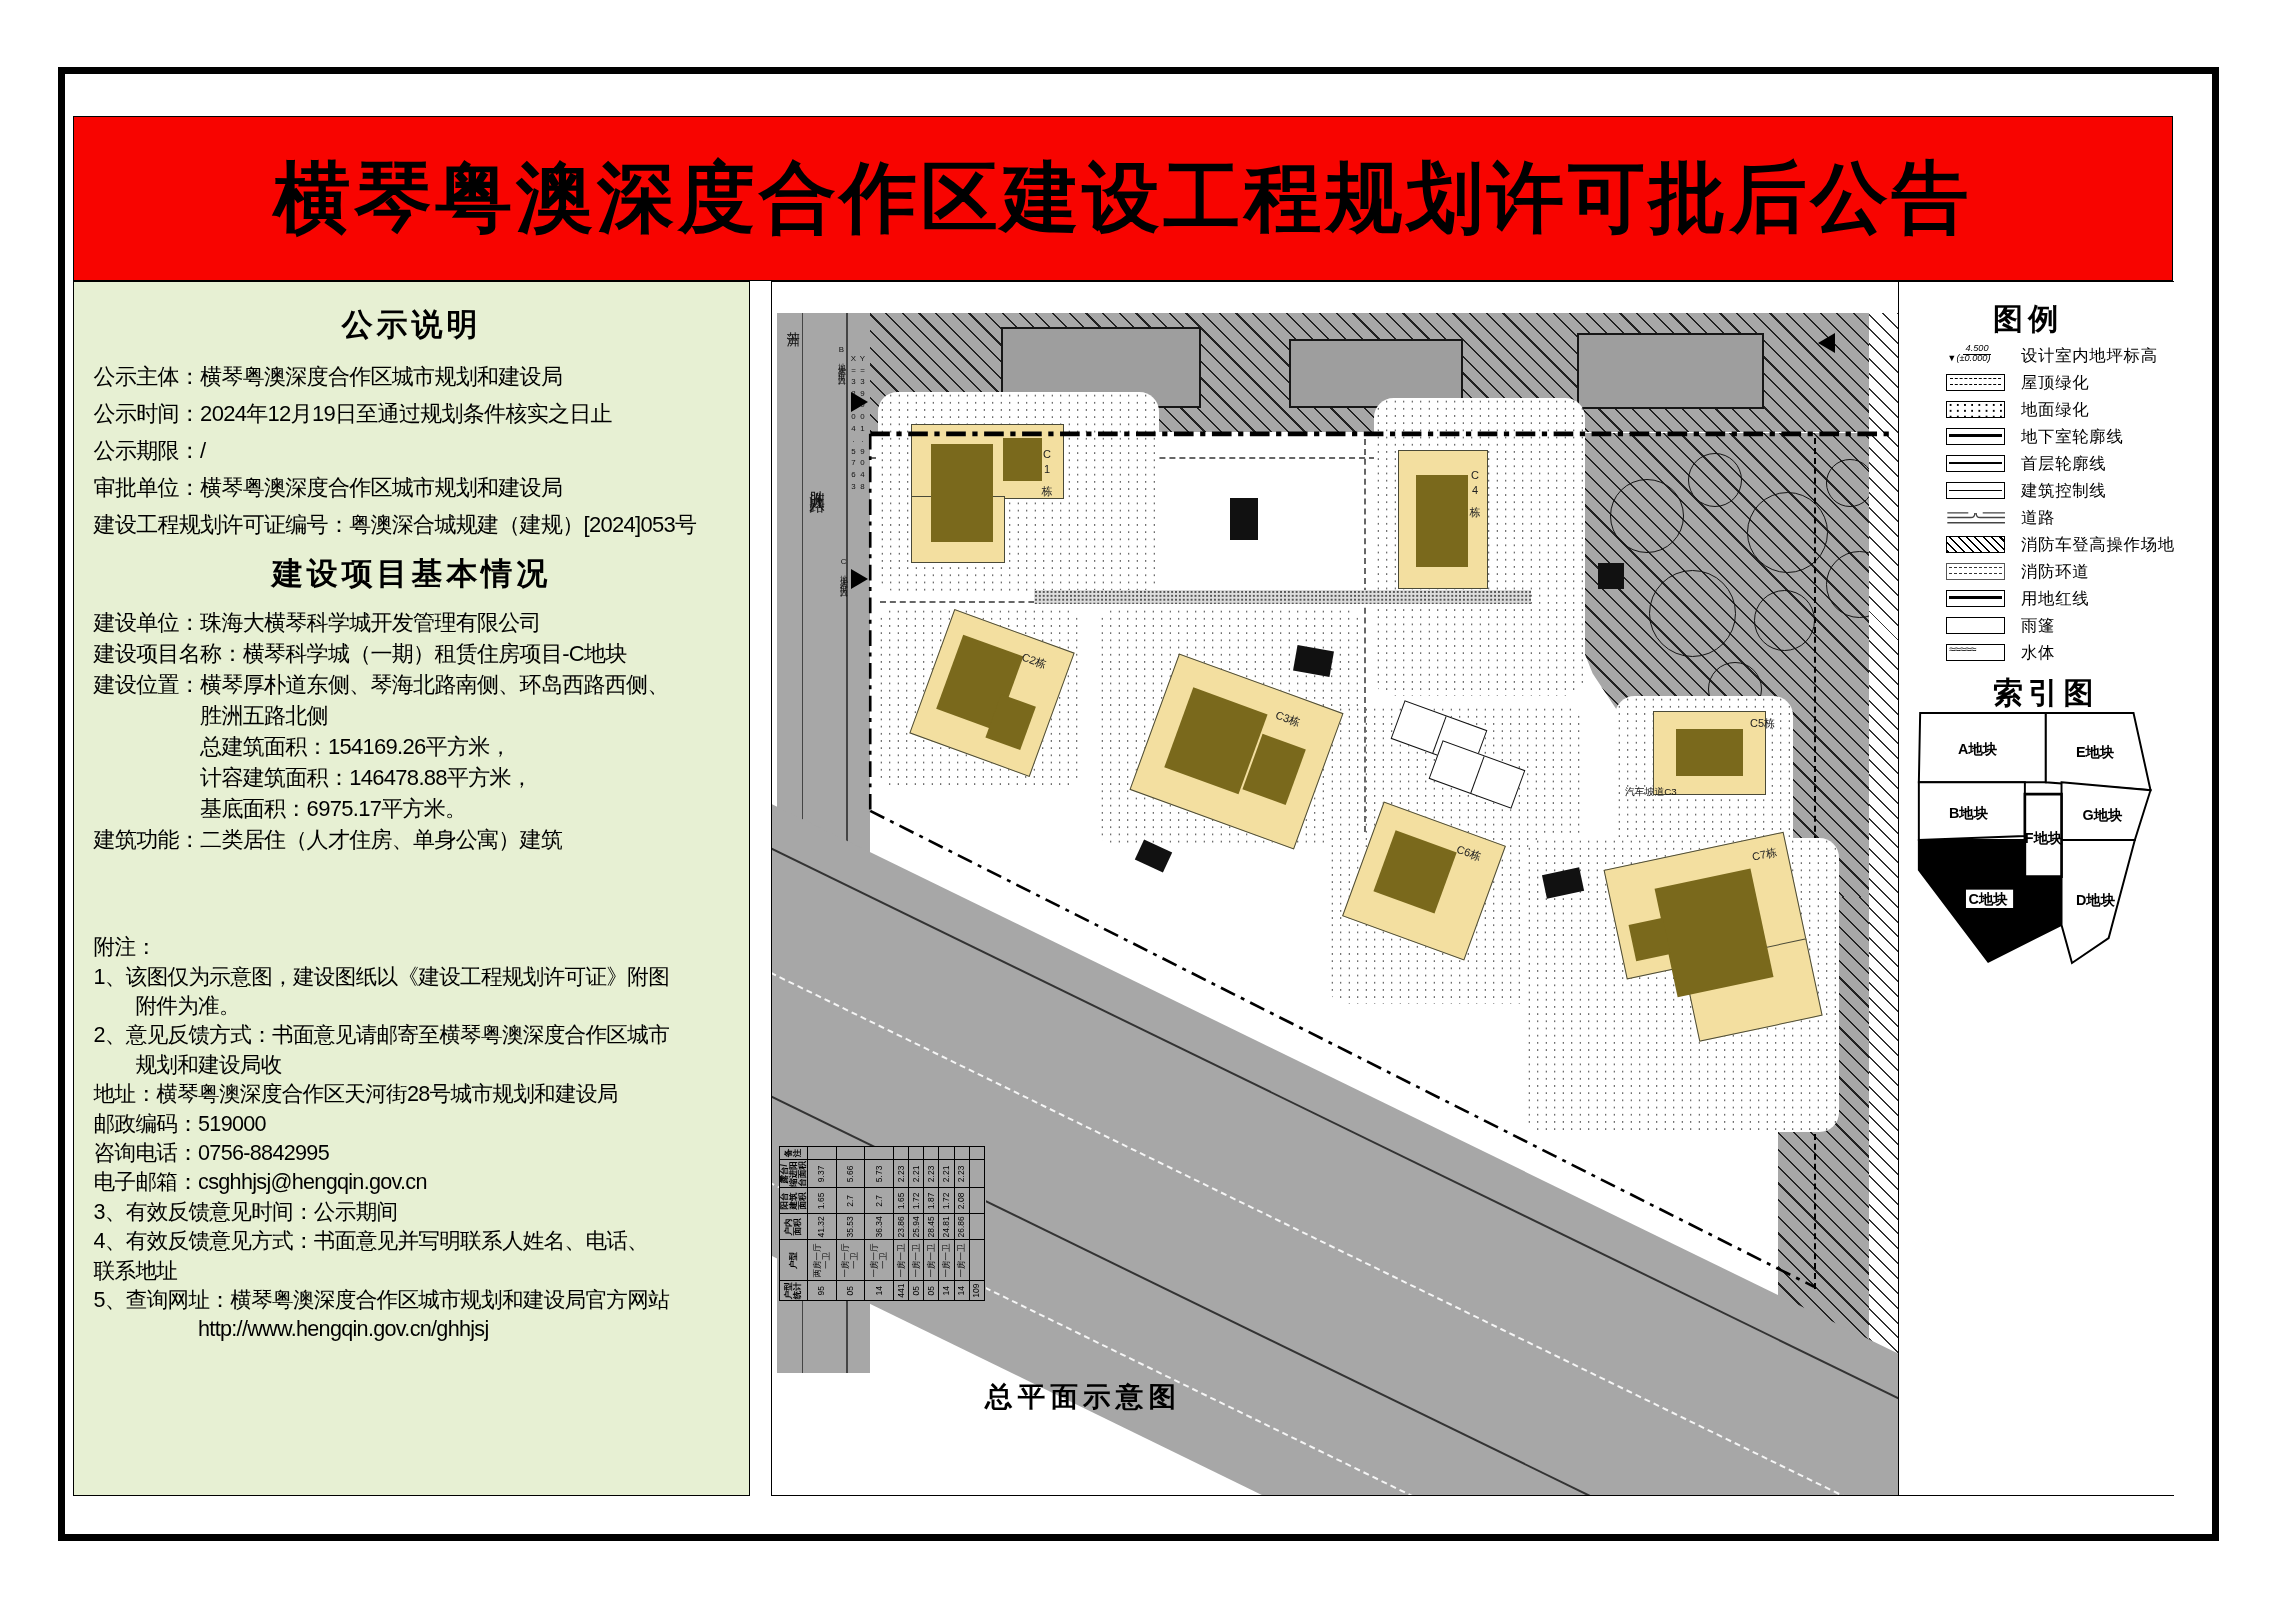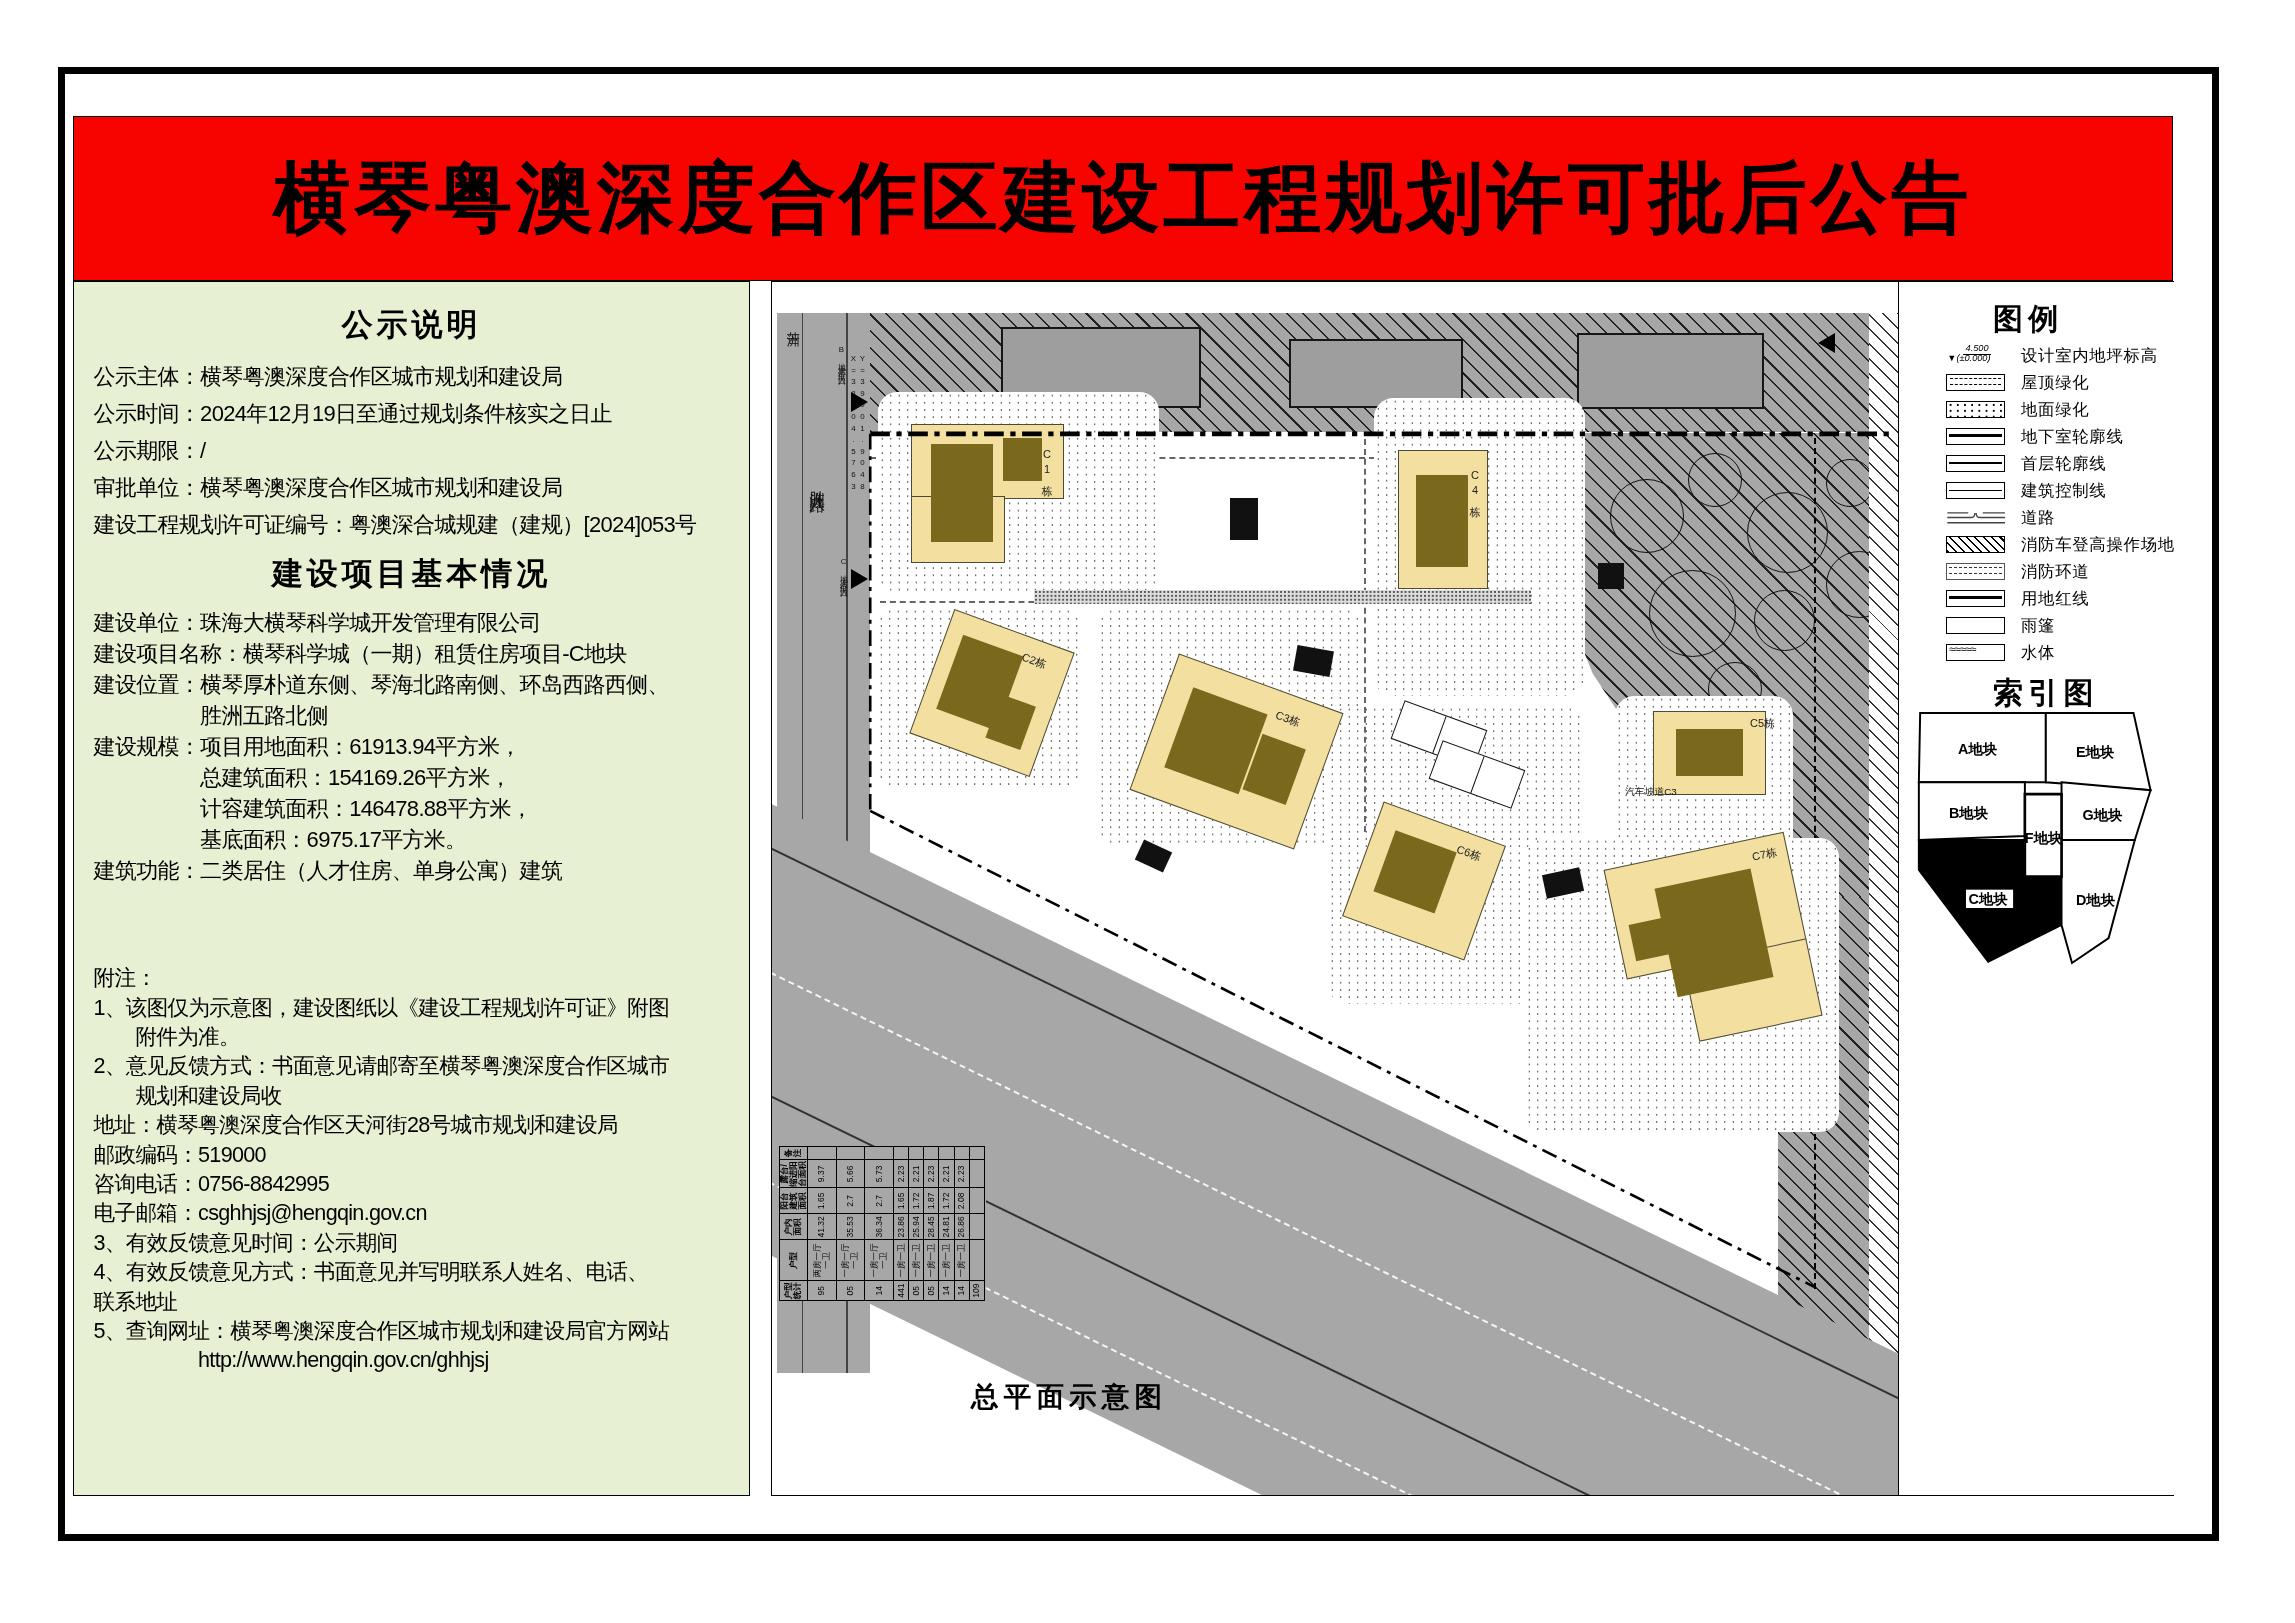--- a/index.html
+++ b/index.html
@@ -116,21 +116,20 @@
           <div class="ln ln-lg">审批单位：横琴粤澳深度合作区城市规划和建设局</div>
           <div class="ln ln-lg">建设工程规划许可证编号：粤澳深合城规建（建规）[2024]053号</div>
         </div>
       <div class="sec-title sec-title2">建设项目基本情况</div>
       <div>
 
       <div class="ln ln-md">建设单位：珠海大横琴科学城开发管理有限公司</div>
           <div class="ln ln-md">建设项目名称：横琴科学城（一期）租赁住房项目-C地块</div>
           <div class="ln ln-md">建设位置：横琴厚朴道东侧、琴海北路南侧、环岛西路西侧、</div>
           <div class="ln ln-md">　　　　　胜洲五路北侧</div>
-          <div class="ln ln-md">建设规模：项目用地面积：61913.94平方米，</div>
           <div class="ln ln-md">　　　　　总建筑面积：154169.26平方米，</div>
           <div class="ln ln-md">　　　　　计容建筑面积：146478.88平方米，</div>
           <div class="ln ln-md">　　　　　基底面积：6975.17平方米。</div>
           <div class="ln ln-md">建筑功能：二类居住（人才住房、单身公寓）建筑</div>
         </div>
       <div class="notes-block">
         <div class="ln ln-sm">附注：</div>
         <div>
 
         <div class="ln ln-sm">1、该图仅为示意图，建设图纸以《建设工程规划许可证》附图</div>
@@ -370,21 +369,21 @@
                 <td></td>
                 <td></td>
                 <td></td>
                 <td></td>
                 <td></td>
               </tr>
             </tbody>
         </table>
       </div>
 
-      <div class="abs caption" style="left:199px;top:1097px;">总平面示意图</div>
+      <div class="abs caption" style="left:213px;top:1097px;">总平面示意图</div>
     </div>
 
     <div class="abs legend-col">
       <div class="lg-title">图例</div>
 
       <div class="lg-rows">
         <div class="lg-row">
           <div class="sym sym-elev">
             <span class="top">4.500</span>
             <span class="bot">▼(±0.000)</span>

